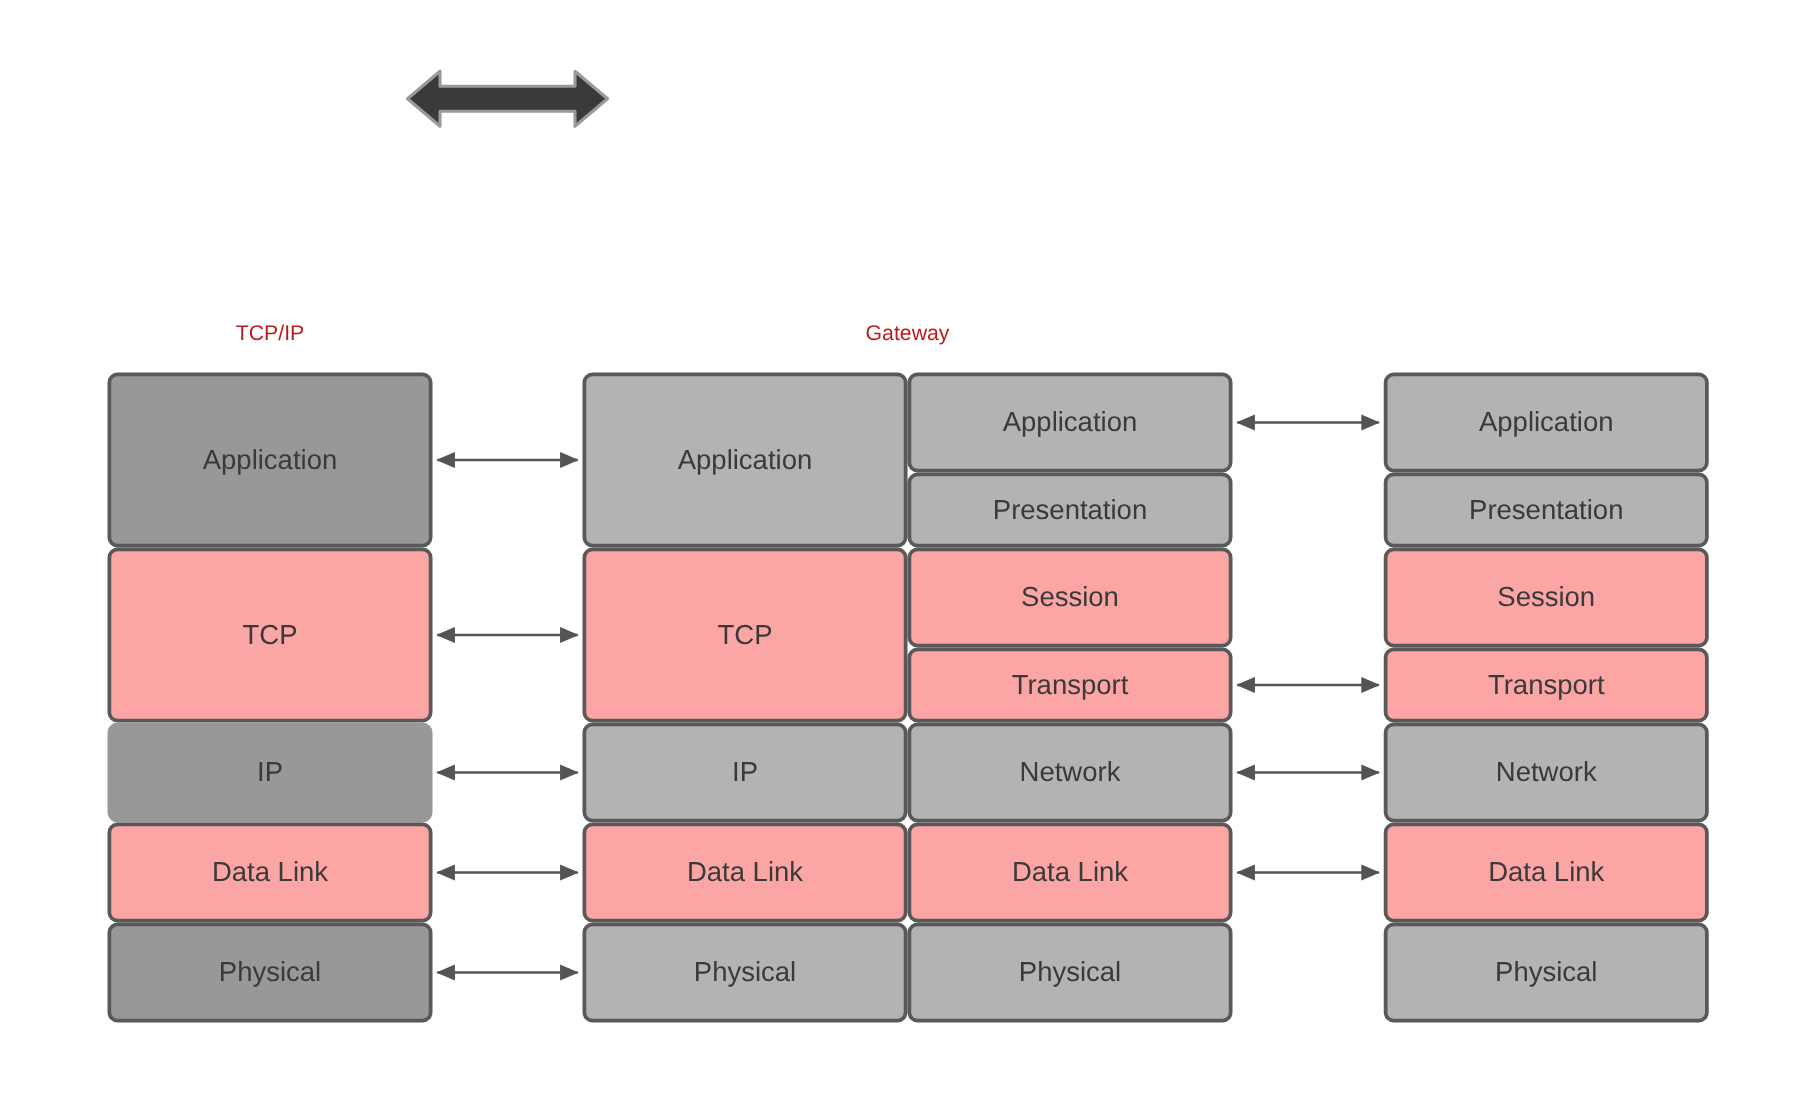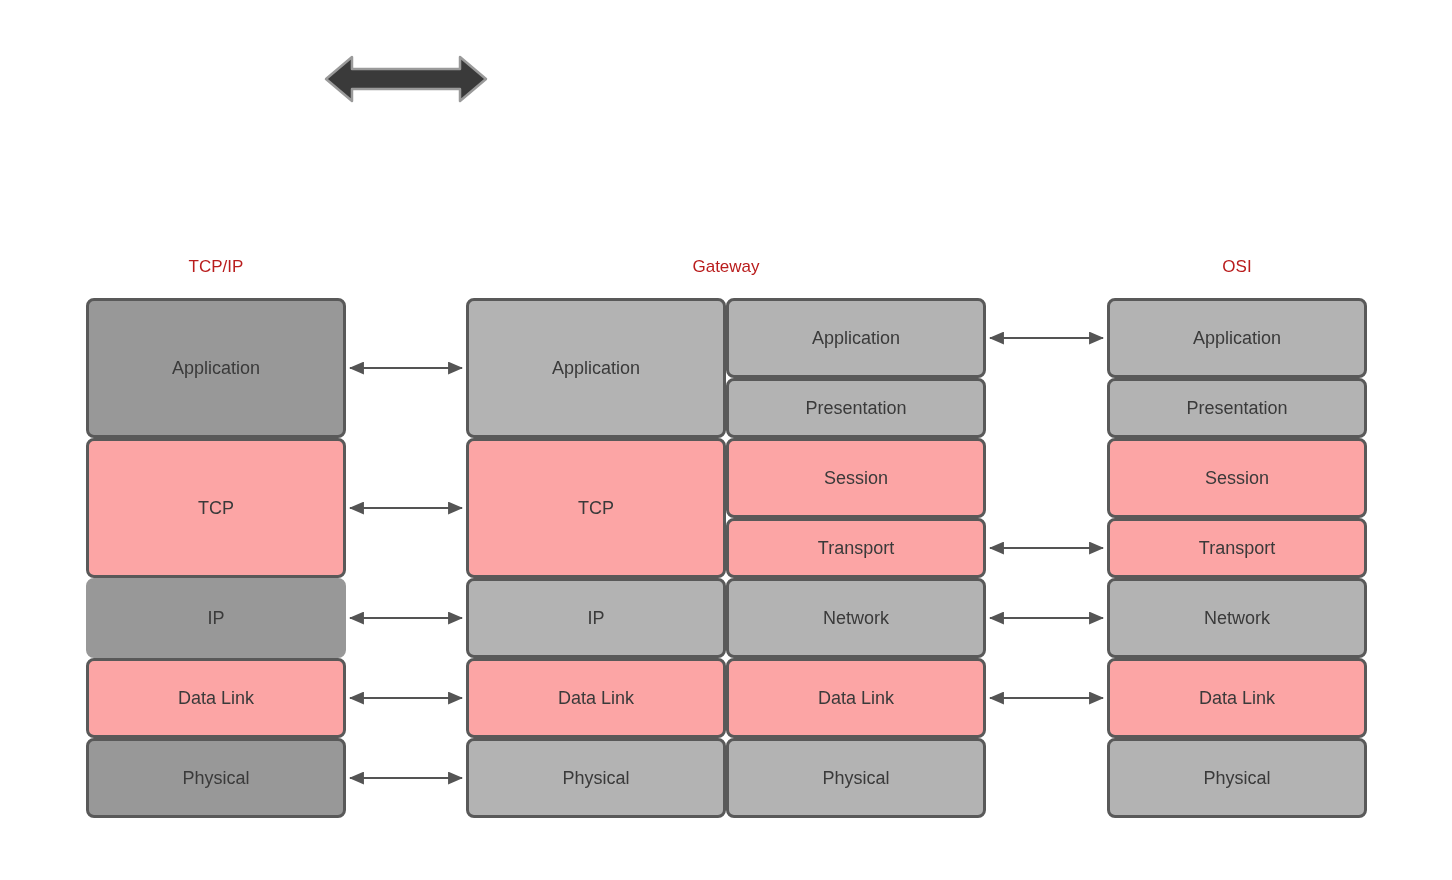--- a/index.html
+++ b/index.html
@@ -26,21 +26,21 @@
   }
   .layer {
     position: absolute;
     width: 260px;
     box-sizing: border-box;
     border: 3px solid #595959;
     border-radius: 8px;
     display: flex;
     align-items: center;
     justify-content: center;
-    font-size: 18px;
+    font-size: 22px;
     color: #3a3a3a;
     text-align: center;
   }
   .shade-dark  { background: #989898; }
   .shade-light { background: #b3b3b3; }
   .shade-white { background: #fca5a5; }
   .no-border   { border-color: #989898; }
   .arrow-overlay {
     position: absolute;
     left: 0; top: 0;
@@ -53,21 +53,20 @@
 <body>
 
 <div class="canvas">
 
   <svg class="arrow-overlay" width="1452" height="880" viewBox="0 0 1452 880" xmlns="http://www.w3.org/2000/svg">
     <polygon points="326,79 352,57 352,69 460,69 460,57 486,79 460,101 460,89 352,89 352,101" fill="#3a3a3a" stroke="#9a9a9a" stroke-width="2.5" stroke-linejoin="round"></polygon>
   </svg>
 
   <div class="col-title" style="left:86px; width:260px;">TCP/IP</div>
   <div class="col-title" style="left:466px; width:520px;">Gateway</div>
-  <div class="col-title" style="left:1107px; width:260px;">OSI</div>
 
   <div class="layer shade-dark" style="left:86px; top:298px; height:140px;">Application</div>
   <div class="layer shade-white" style="left:86px; top:438px; height:140px;">TCP</div>
   <div class="layer shade-dark no-border" style="left:86px; top:578px; height:80px;">IP</div>
   <div class="layer shade-white" style="left:86px; top:658px; height:80px;">Data Link</div>
   <div class="layer shade-dark" style="left:86px; top:738px; height:80px;">Physical</div>
 
   <div class="layer shade-light" style="left:466px; top:298px; height:140px;">Application</div>
   <div class="layer shade-white" style="left:466px; top:438px; height:140px;">TCP</div>
   <div class="layer shade-light" style="left:466px; top:578px; height:80px;">IP</div>

